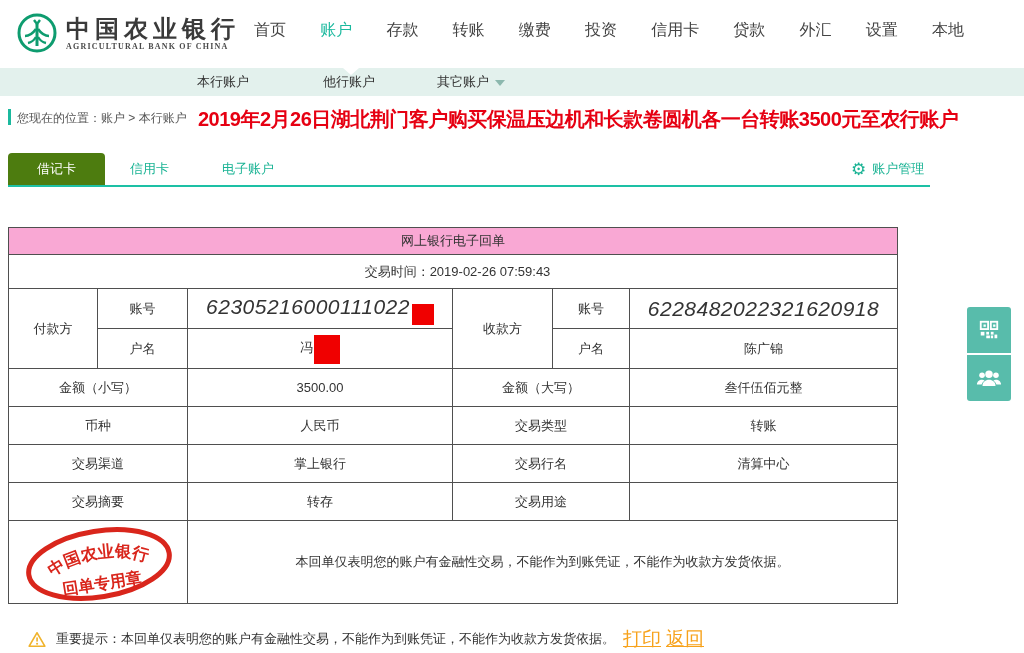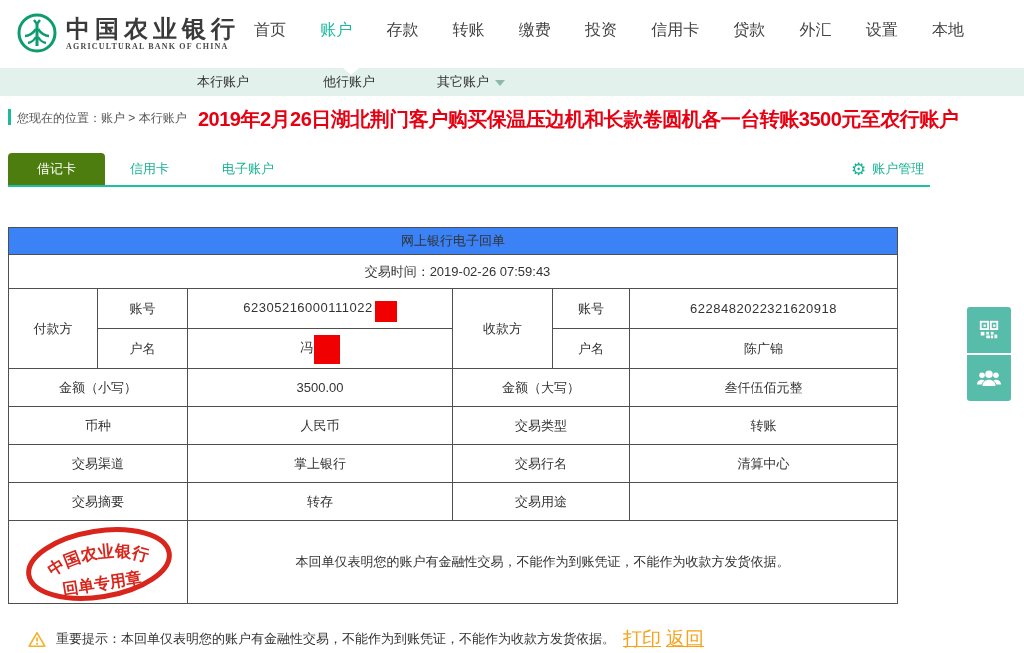--- a/index.html
+++ b/index.html
@@ -35,25 +35,25 @@
   .tab-link { position:absolute; top:0; height:32px; line-height:32px; font-size:13px; color:#1ab394; cursor:pointer; }
   .tab-credit { left:130px; } .tab-eacct { left:222px; }
   .tabs-underline { position:absolute; left:8px; top:32px; width:922px; height:2px; background:#1dc0a5; }
   .manage { position:absolute; left:851px; top:0; height:32px; display:flex; align-items:center; cursor:pointer; }
   .gear { font-size:17px; color:#1ab394; line-height:17px; margin-right:6px; }
   .manage-label { font-size:13px; color:#1ab394; }
 
   
   table.receipt { position:absolute; left:8px; top:227px; width:889px; border-collapse:collapse; table-layout:fixed; background:#fff; }
   table.receipt td { border:1px solid #4f4f4f; font-size:13px; color:#333; text-align:center; vertical-align:middle; overflow:hidden; }
-  td.title-cell { height:27px; background:#3b82f6; font-size:13px; color:#333; }
+  td.title-cell { height:27px; background:#f9a8d4; font-size:13px; color:#333; }
   td.time-cell { height:34px; text-align:left; padding-left:9px; font-size:13px; }
   .r-acct { height:40px; }
   .r-data { height:38px;margin-left:45px; }
-  .num { font-size:13px; letter-spacing:0.5px; }
+  .num { font-size:21px; letter-spacing:0.5px;font-style:italic; }
   .cjk-val { font-size:13px; }
   .redact { display:inline-block; background:#f00000; vertical-align:middle; }
   .redact-acct { width:22px; height:21px; margin-left:2px; transform:translateY(3px); }
   .redact-name { width:26px; height:29px; margin-left:1px; transform:translateY(1px); }
   td.stamp-cell { height:83px; position:relative; }
   td.disclaimer-cell { font-size:13px; }
 
   .stamp-svg { position:absolute; left:12px; top:4px; transform:rotate(-9deg); }
 
   

